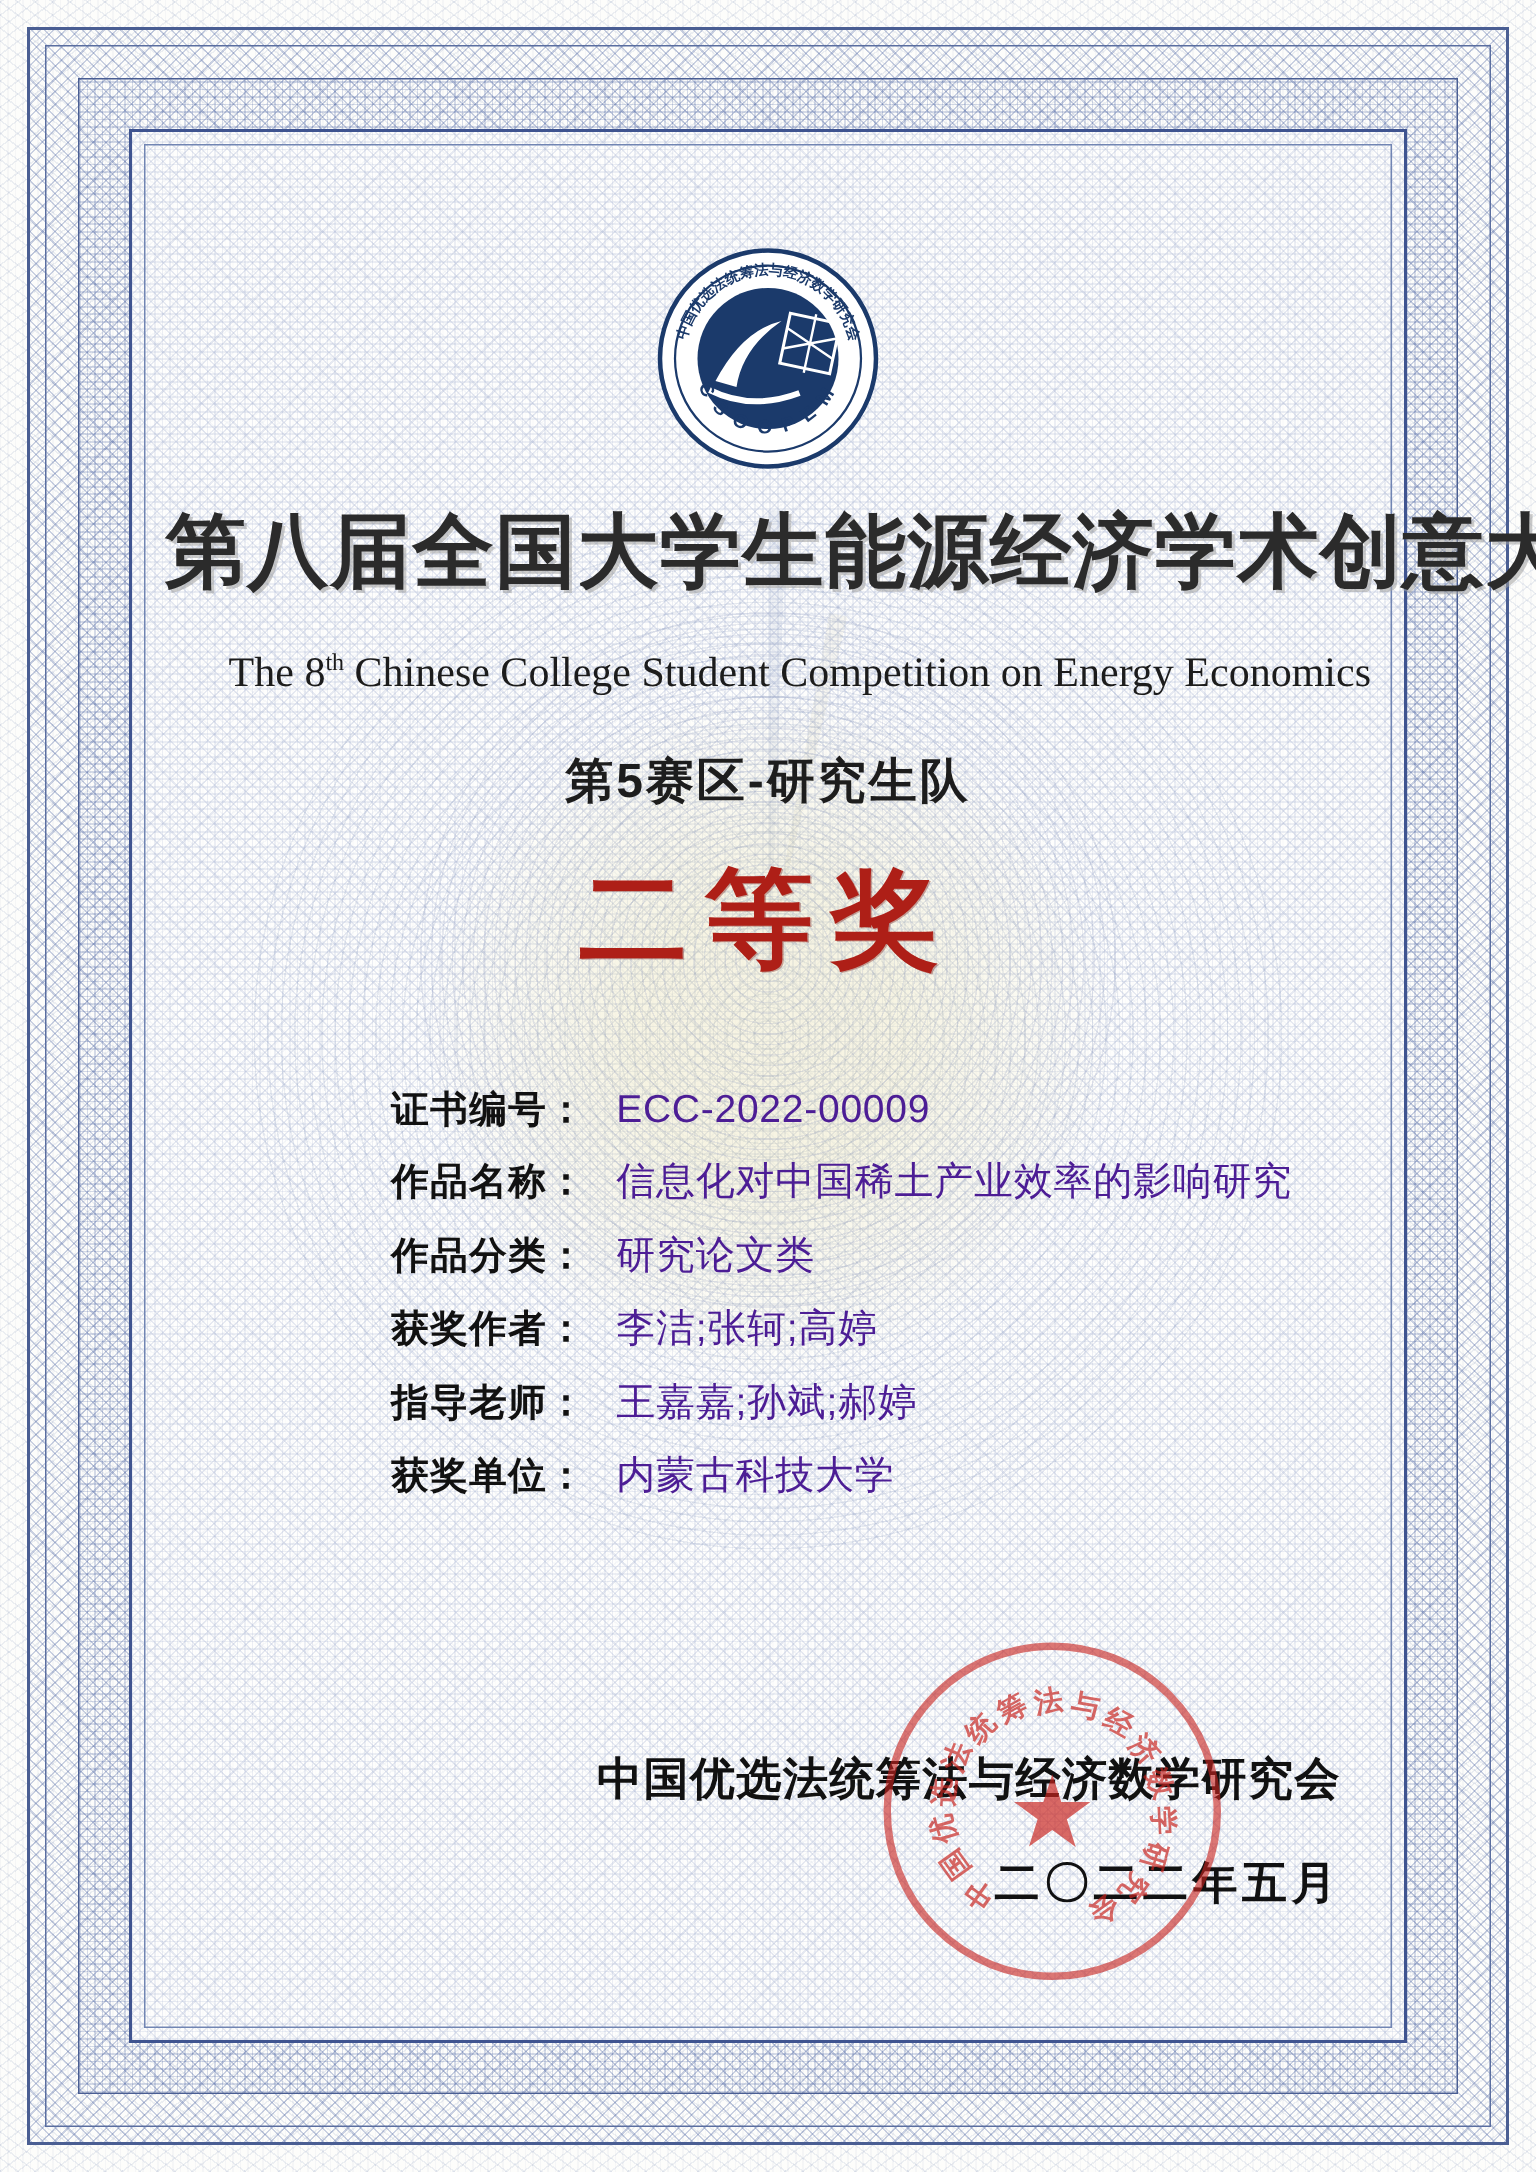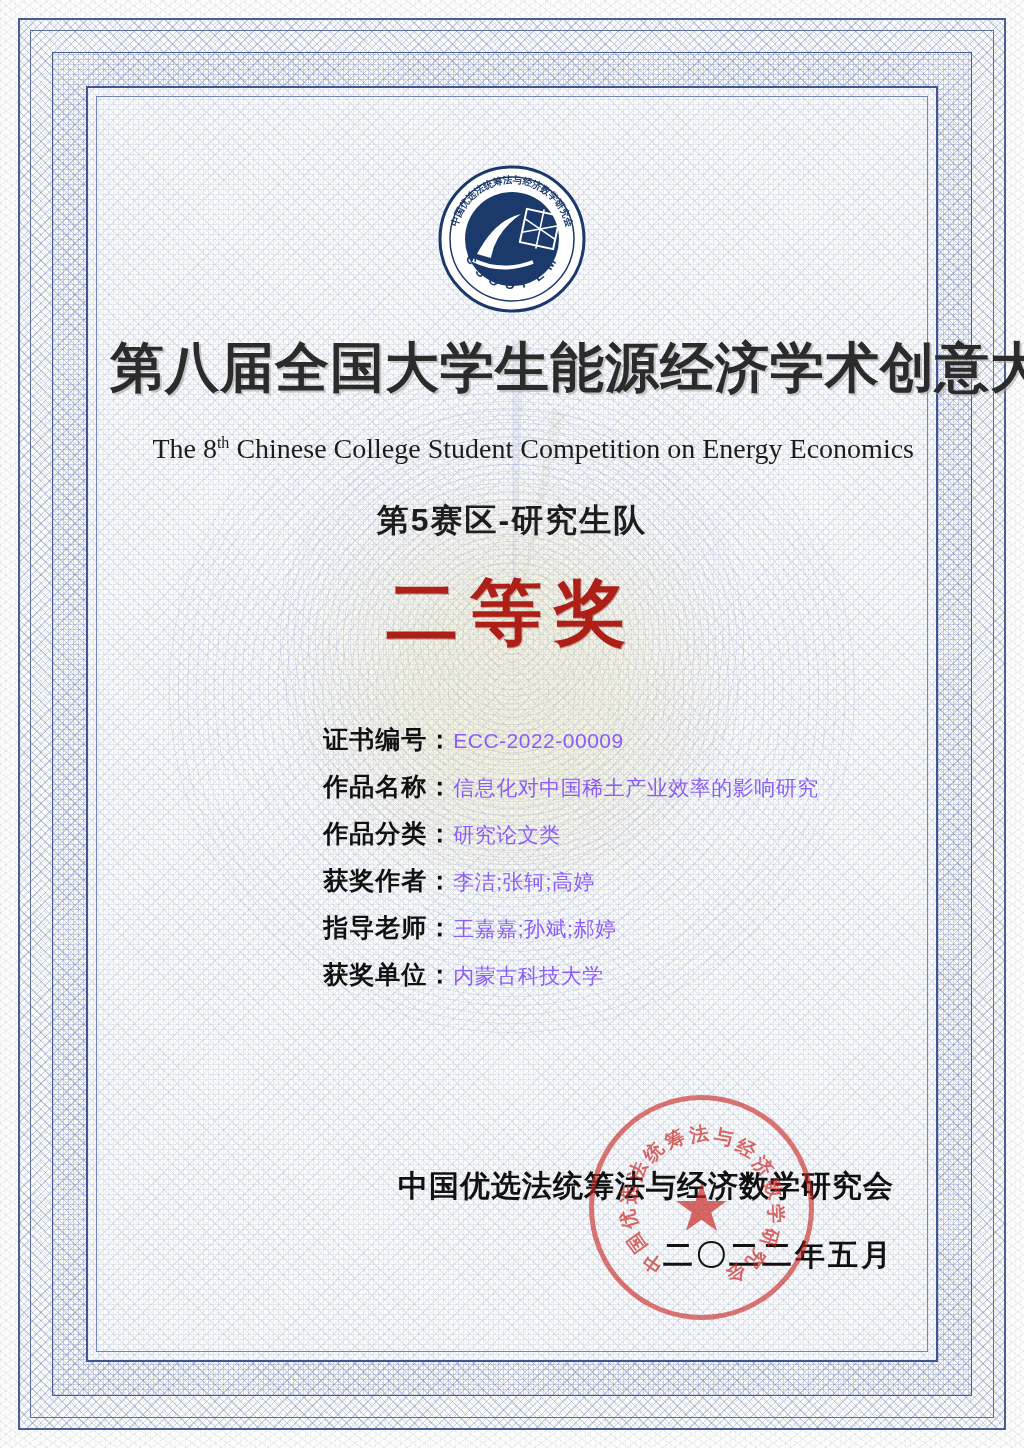--- a/index.html
+++ b/index.html
@@ -150,41 +150,41 @@
     font-size: 72px;
     font-weight: bold;
     color: #ae1f17;
     letter-spacing: 12px;
     margin-top: 22px;
     text-shadow: 1px 1px 0 rgba(120,20,15,0.35);
   }
 
   .fields {
     margin: 62px 0 0 98px;
-    text-align: right;
+    text-align: left;
     display: inline-block;
   }
   .field-row {
     display: flex;
     align-items: baseline;
     margin-bottom: 14px;
   }
   .field-label {
     font-family: "Liberation Sans", "DejaVu Sans", sans-serif;
     font-size: 25px;
     font-weight: bold;
     color: #111;
     width: 150px;
     flex: none;
     letter-spacing: 1px;
   }
   .field-value {
     font-family: "Liberation Sans", "DejaVu Sans", sans-serif;
-    font-size: 21px;
-    color: #8b5cf6;
+    font-size: 26px;
+    color: #4c1d95;
     letter-spacing: 0.5px;
   }
 
   
   .signature {
     position: absolute;
     right: 130px;
     bottom: 172px;
     text-align: right;
   }

